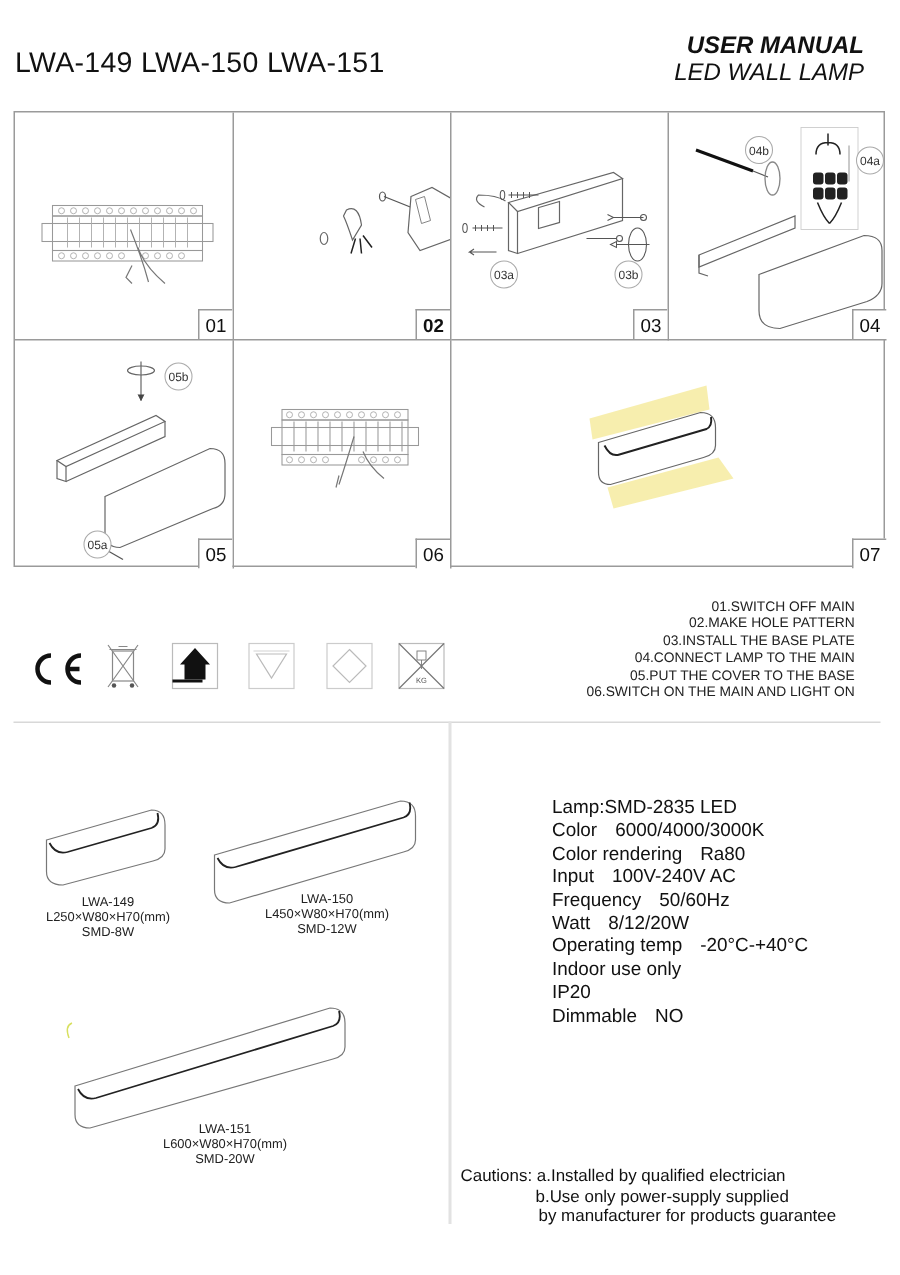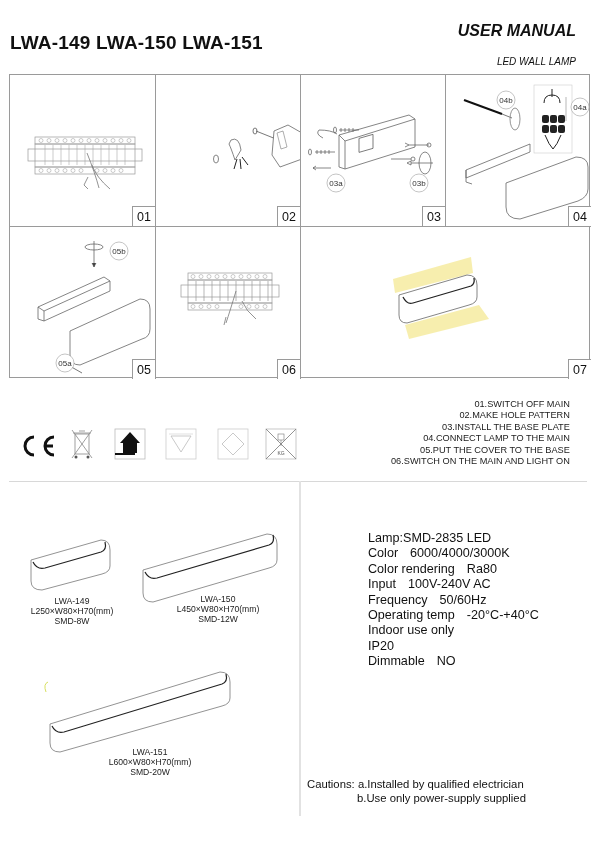--- a/index.html
+++ b/index.html
@@ -1,22 +1,22 @@
 <!DOCTYPE html>
 <html><head>
 <meta charset="utf-8">
 <style>
   * { box-sizing: border-box; margin: 0; padding: 0; }
   html, body { width: 600px; height: 850px; background: #ffffff; overflow: hidden; }
   body { position: relative; font-family: "Liberation Sans", sans-serif; color: #111; }
 
-  .title { position: absolute; left: 10px; top: 32px; font-size: 19px; font-weight: bold; letter-spacing: 0.2px; }
+  .title { position: absolute; left: 10px; top: 32px; font-size: 19px; font-weight: normal; letter-spacing: 0.2px; }
   .manual { position: absolute; right: 24px; top: 22px; text-align: right; font-style: italic; }
   .manual .m1 { font-size: 16px; font-weight: bold; }
-  .manual .m2 { font-size: 10px; margin-top: 16px; }
+  .manual .m2 { font-size: 16px; margin-top: 0; }
 
   .grid { position: absolute; left: 9px; top: 74px; width: 581px; height: 304px; border: 1px solid #9a9a9a; }
   .cell { position: absolute; border-right: 1px solid #9a9a9a; border-bottom: 1px solid #9a9a9a; overflow: hidden; }
   .cell .num { position: absolute; right: 0; bottom: 0; width: 23px; height: 20px; border-left: 1px solid #9a9a9a; border-top: 1px solid #9a9a9a; font-size: 12.5px; text-align: center; line-height: 20px; background: #fff; }
   .cell svg { position: absolute; left: 0; top: 0; }
 
   .icons { position: absolute; left: 20px; top: 430px; width: 280px; height: 36px; }
   .icon { position: absolute; top: 0; }
 
   .steps { position: absolute; left: 391px; top: 399px; font-size: 9.2px; line-height: 11.4px; color: #222; text-align: right; }
@@ -75,21 +75,21 @@
           <circle cx="95" cy="95.5" r="2"></circle>
           <circle cx="103" cy="95.5" r="2"></circle>
           <circle cx="111" cy="95.5" r="2"></circle>
         <path d="M35 70v20M43 70v20M51 70v20M59 70v20M67 70v20M75 70v20M83 70v20M91 70v20M99 70v20M107 70v20M115 70v20"></path>
       </g>
       <path d="M77 78 q8 20 12 35 M82 90 q4 12 18 24 M78 102 l-4 8 l4 4" stroke="#777" fill="none" stroke-width="0.8"></path>
     </svg>
     <div class="num">01</div>
   </div>
 
-  <div class="cell" style="left:146px;top:0;width:145px;height:152px;">
+  <div class="cell" style="left:146px;top:0;width:145px;height:152px;font-weight:bold;">
     <svg width="145" height="152">
       <ellipse cx="60" cy="84" rx="2.5" ry="4" stroke="#666" fill="none" stroke-width="0.8"></ellipse>
       <path d="M75 65 q8 -4 10 10 l-6 10 q-4 -12 -6 -16 z" stroke="#666" fill="#fff" stroke-width="0.8"></path>
       <path d="M81 84 l-3 10 M84 84 l1 10 M86 82 l6 8" stroke="#222" stroke-width="1"></path>
       <path d="M100 56 l20 8" stroke="#555" stroke-width="0.8"></path>
       <ellipse cx="99" cy="56" rx="2" ry="3" stroke="#555" fill="none" stroke-width="0.8"></ellipse>
       <path d="M118 56 l14 -6 l14 8 v26 l-22 8 l-8 -12 z" stroke="#666" fill="#fff" stroke-width="0.8"></path>
       <path d="M121 58 l6 -2 l4 16 l-6 2 z" stroke="#777" fill="none" stroke-width="0.6"></path>
     </svg>
     <div class="num">02</div>
@@ -301,22 +301,24 @@
   <div>L600×W80×H70(mm)</div>
   <div>SMD-20W</div>
 </div>
 
 <div class="specs">
   <div class="row"><span>Lamp:SMD-2835 LED</span></div>
   <div class="row"><span>Color</span><span>6000/4000/3000K</span></div>
   <div class="row"><span>Color rendering</span><span>Ra80</span></div>
   <div class="row"><span>Input</span><span>100V-240V AC</span></div>
   <div class="row"><span>Frequency</span><span>50/60Hz</span></div>
+  <div class="row"><span>Watt</span><span>8/12/20W</span></div>
   <div class="row"><span>Operating temp</span><span>-20°C-+40°C</span></div>
   <div class="row"><span>Indoor use only</span></div>
   <div class="row"><span>IP20</span></div>
   <div class="row"><span>Dimmable</span><span>NO</span></div>
 </div>
 
 <div class="cautions">
   <div><span>Cautions:</span> <span>a.Installed by qualified electrician</span></div>
   <div class="ind">b.Use only power-supply supplied</div>
+  <div class="ind2">by manufacturer for products guarantee</div>
 </div>
 
 </body></html>

